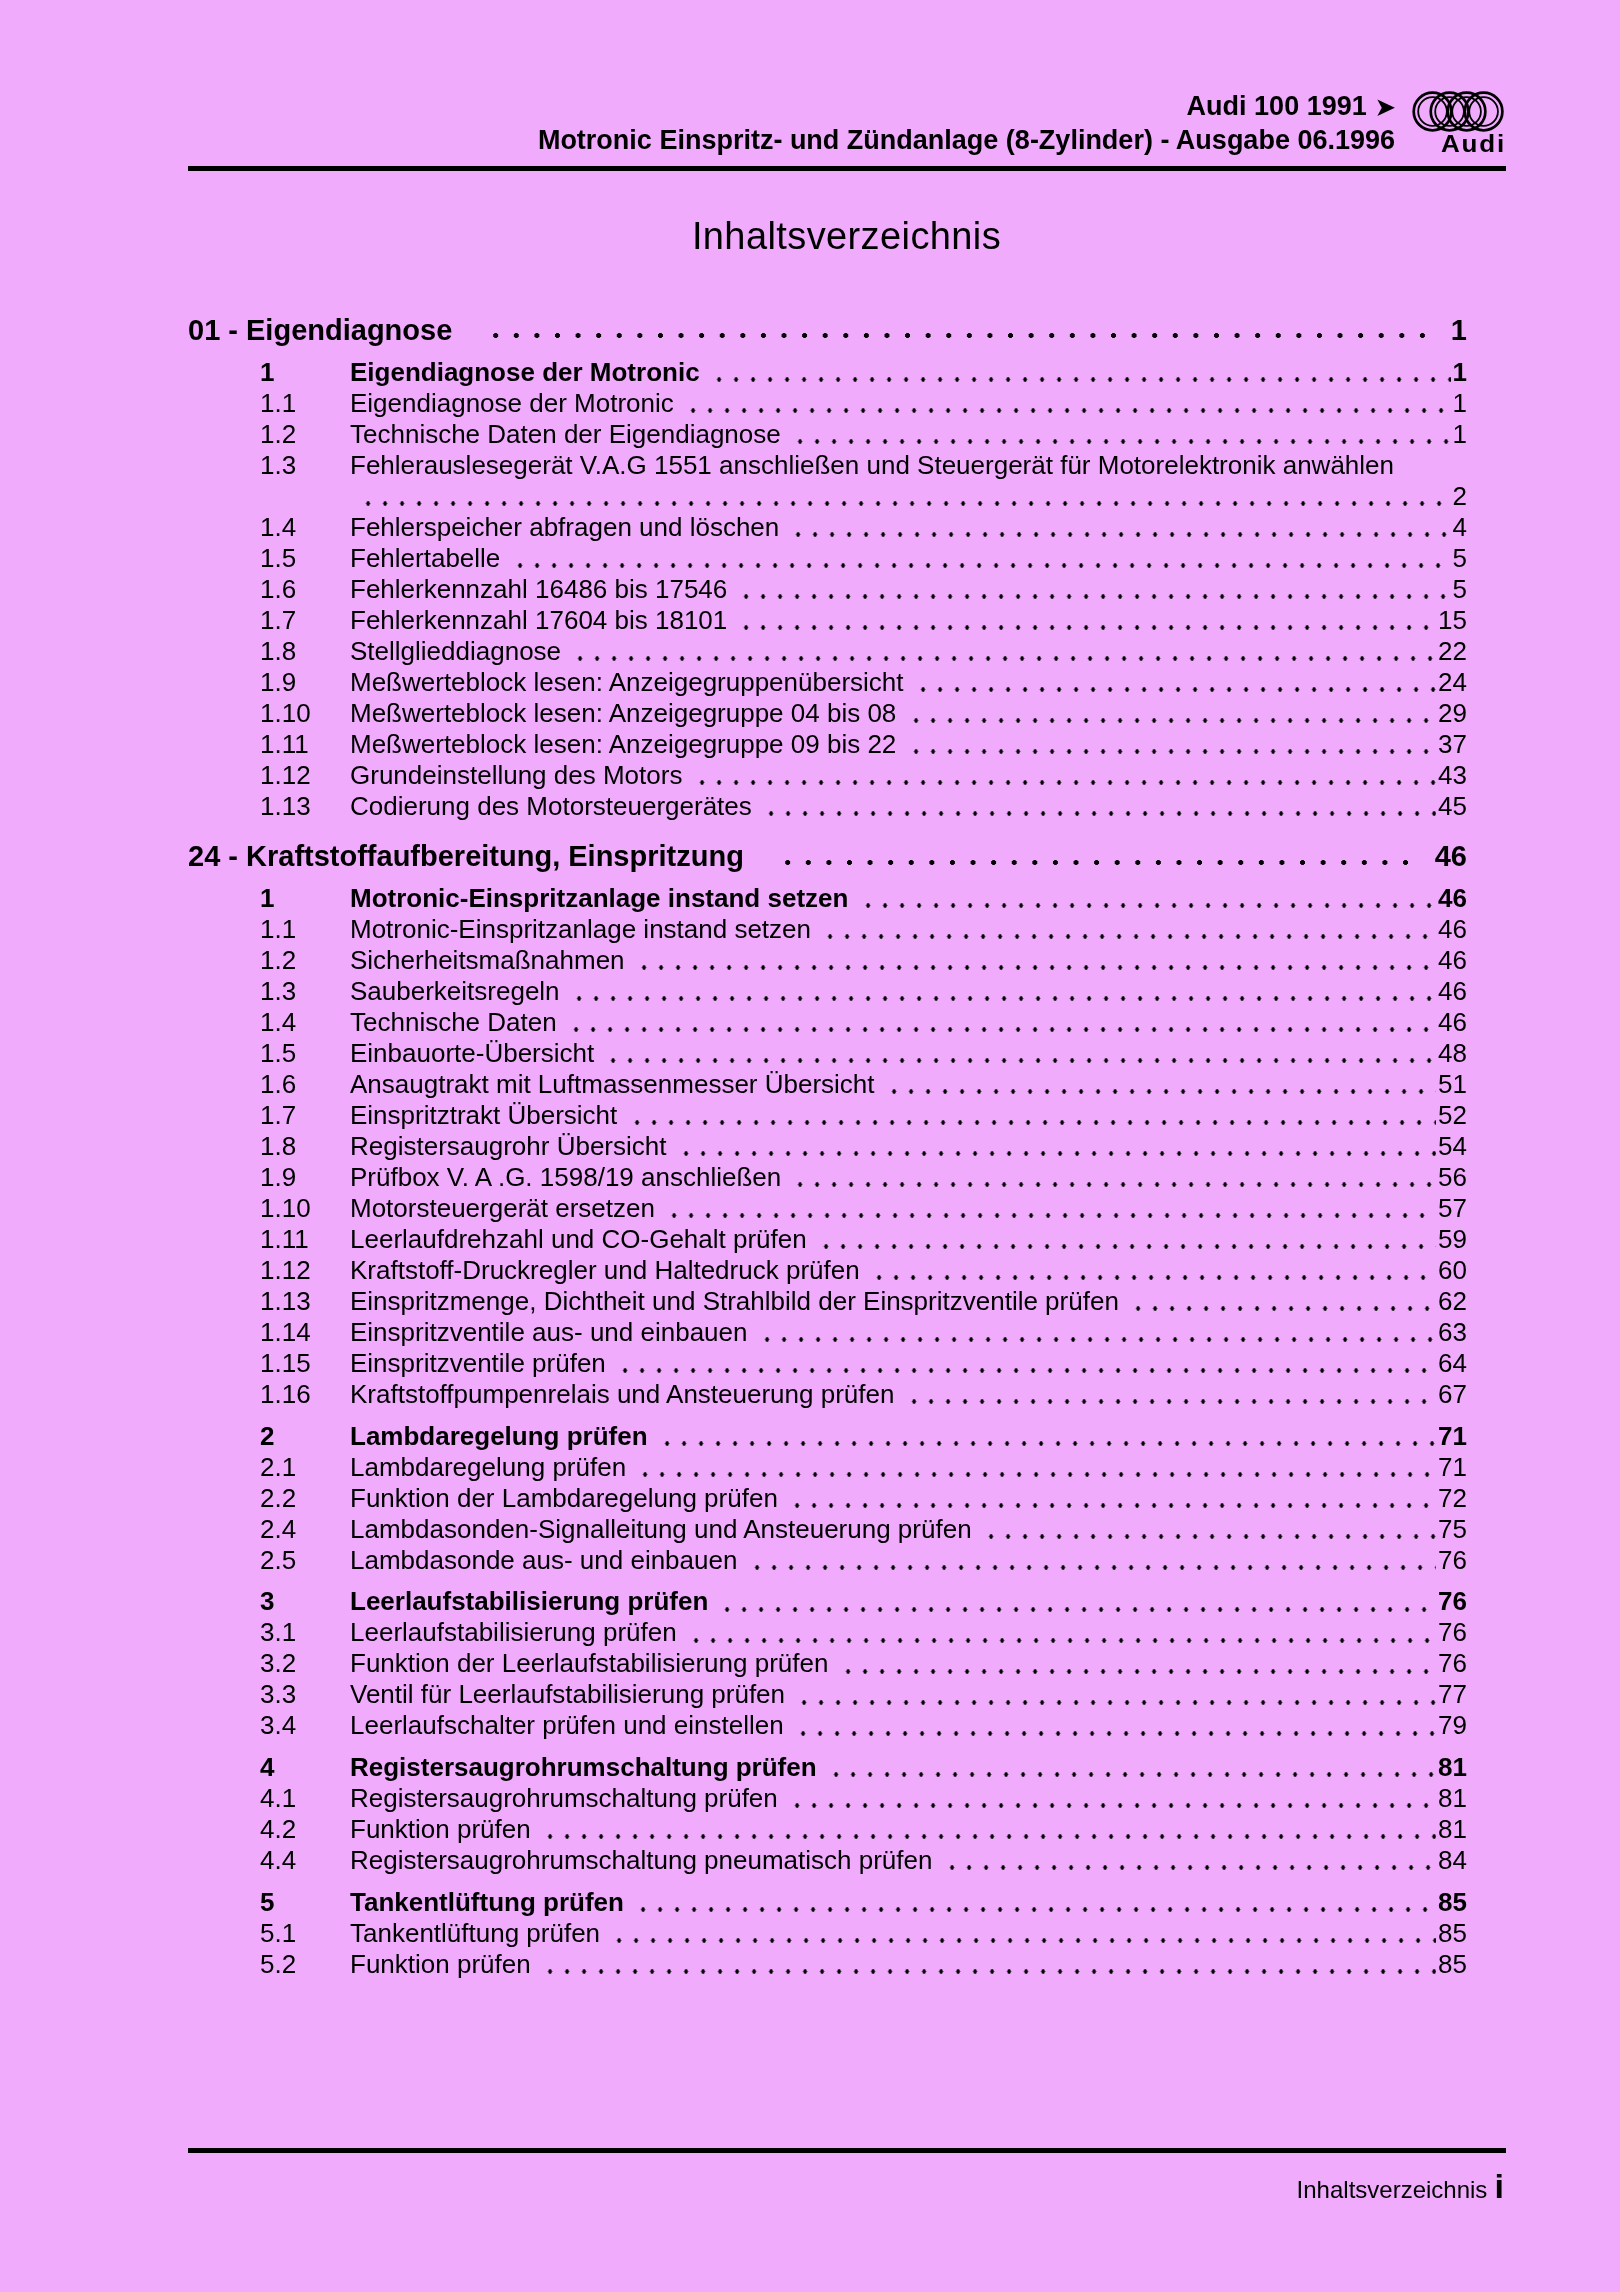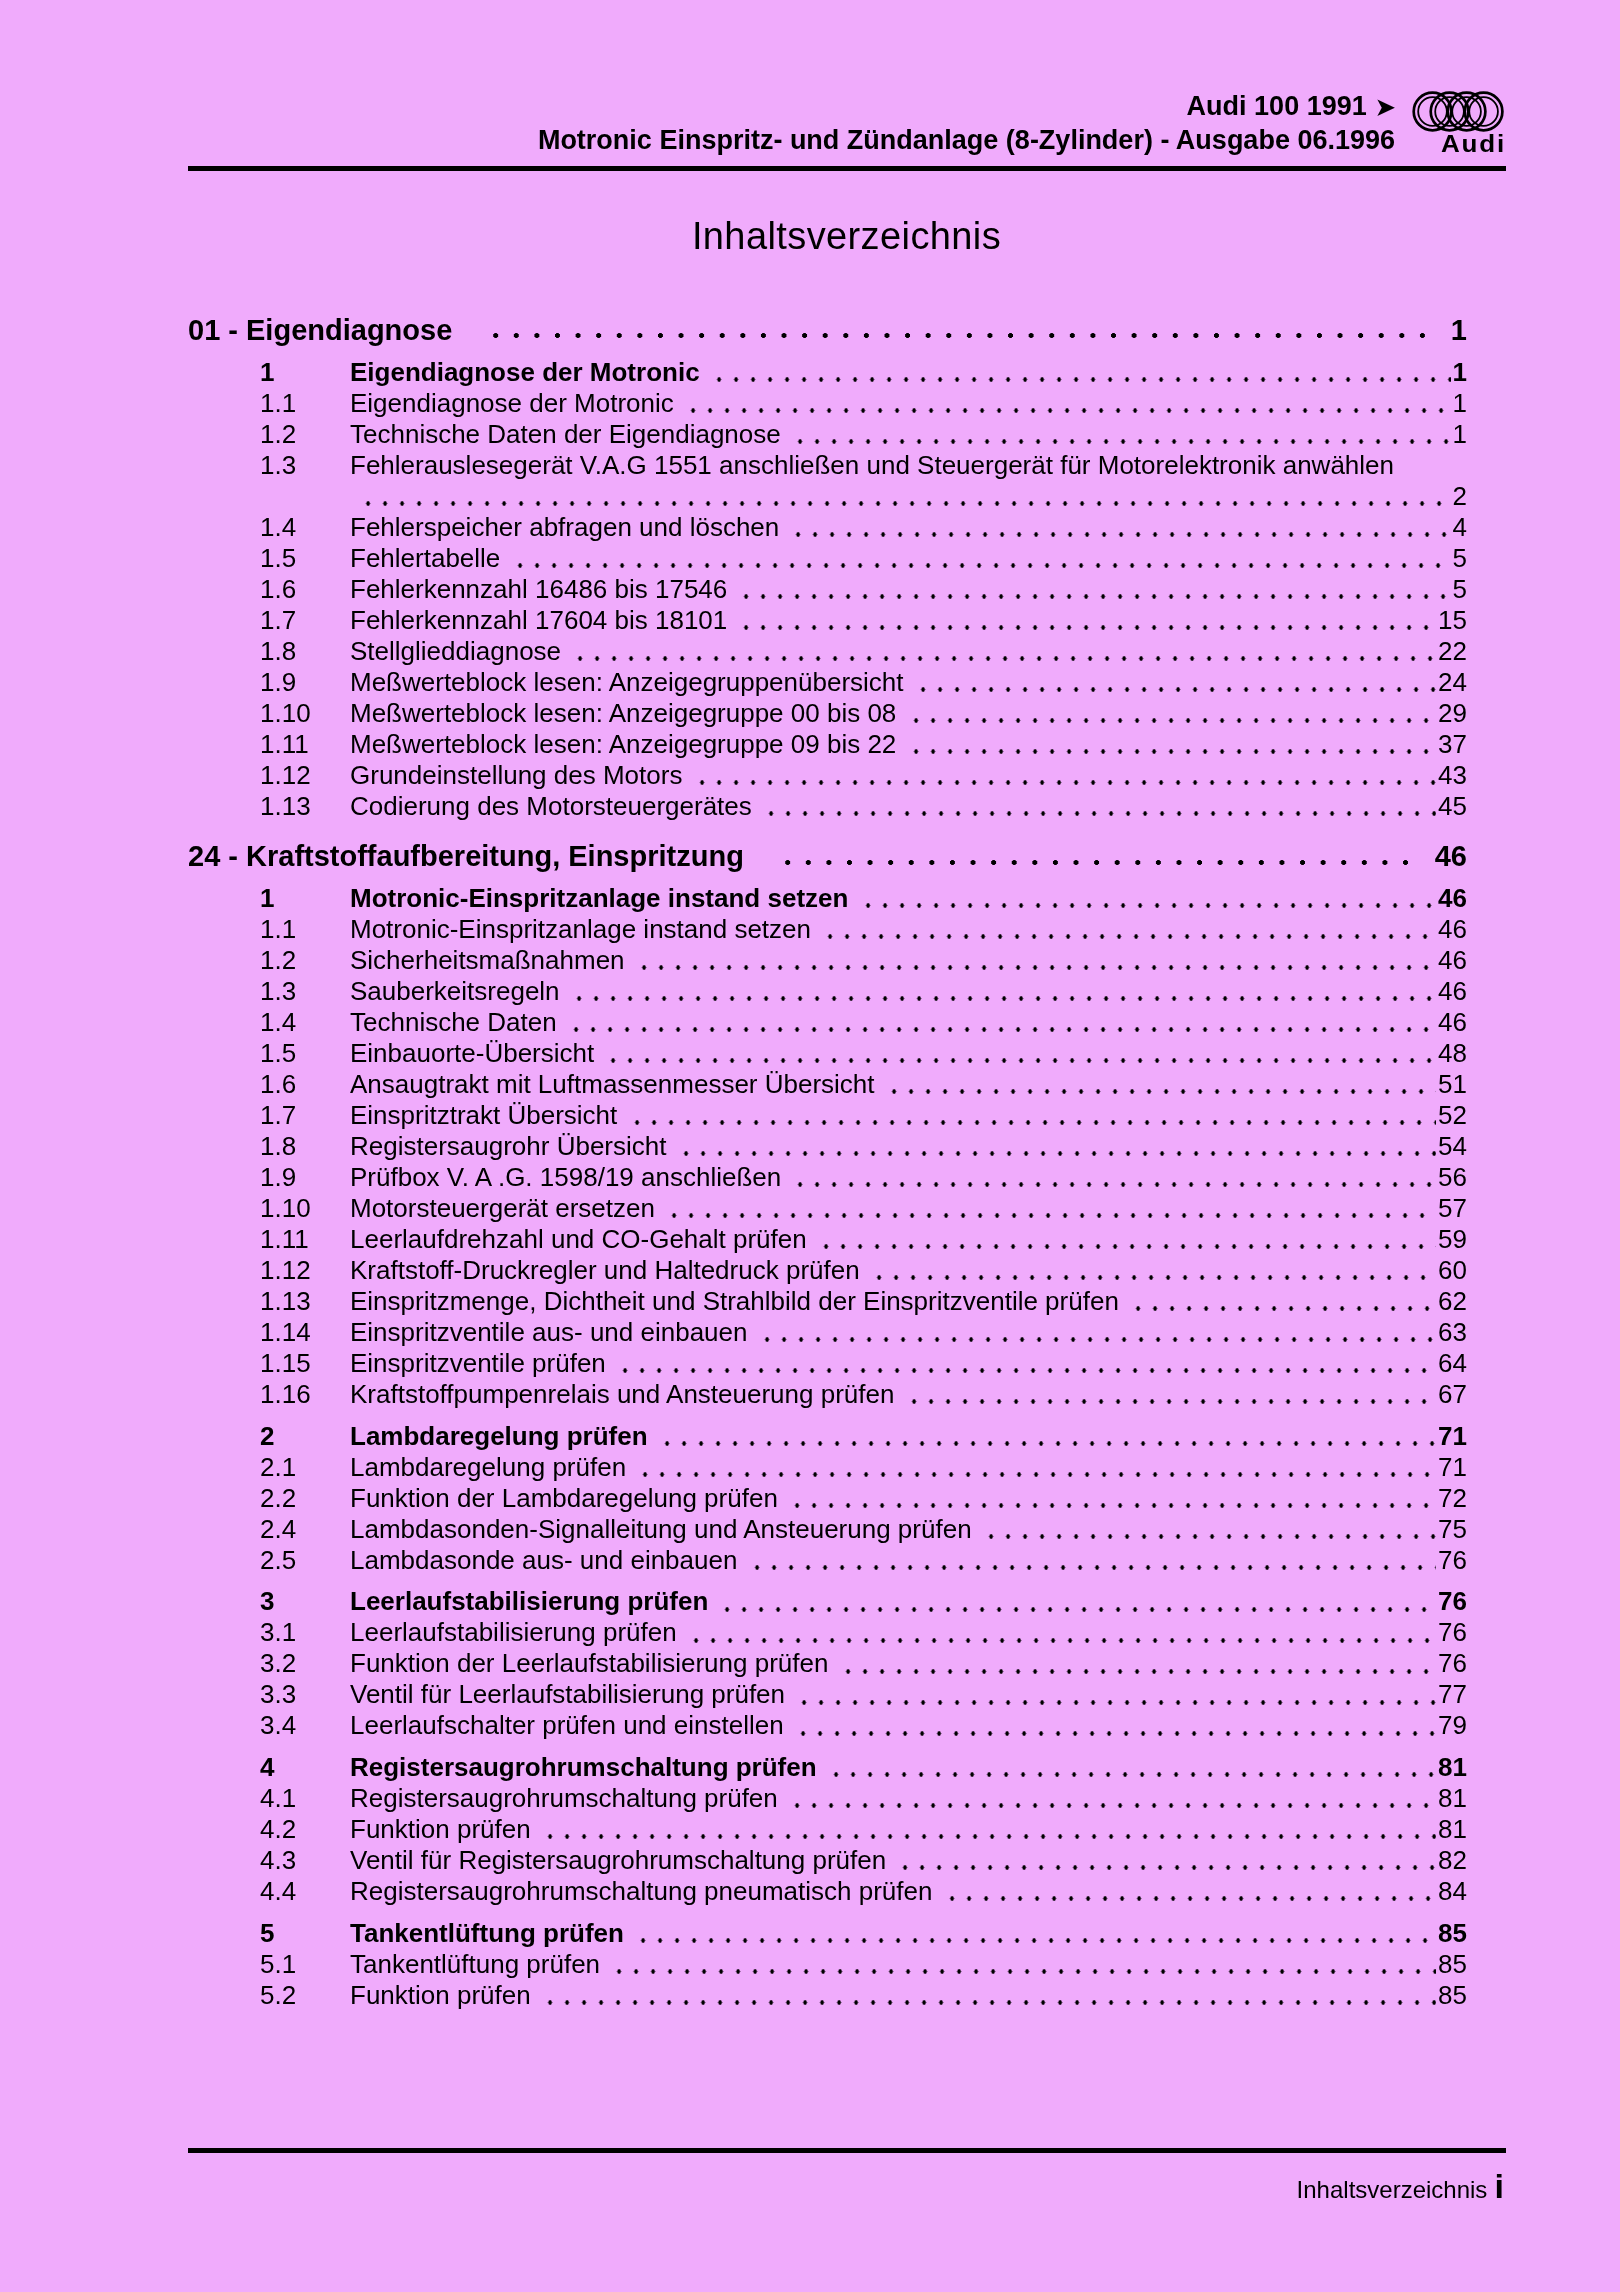--- a/index.html
+++ b/index.html
@@ -173,21 +173,21 @@
         <span class="pg">22</span>
       </div>
       <div class="toc-row entry">
         <span class="num">1.9</span>
         <span class="ttl">Meßwerteblock lesen: Anzeigegruppenübersicht</span>
         <span class="dots"></span>
         <span class="pg">24</span>
       </div>
       <div class="toc-row entry">
         <span class="num">1.10</span>
-        <span class="ttl">Meßwerteblock lesen: Anzeigegruppe 00 bis 08</span>
+        <span class="ttl">Meßwerteblock lesen: Anzeigegruppe 04 bis 08</span>
         <span class="dots"></span>
         <span class="pg">29</span>
       </div>
       <div class="toc-row entry">
         <span class="num">1.11</span>
         <span class="ttl">Meßwerteblock lesen: Anzeigegruppe 09 bis 22</span>
         <span class="dots"></span>
         <span class="pg">37</span>
       </div>
       <div class="toc-row entry">
@@ -379,26 +379,20 @@
         <span class="num">4.1</span>
         <span class="ttl">Registersaugrohrumschaltung prüfen</span>
         <span class="dots"></span>
         <span class="pg">81</span>
       </div>
       <div class="toc-row entry">
         <span class="num">4.2</span>
         <span class="ttl">Funktion prüfen</span>
         <span class="dots"></span>
         <span class="pg">81</span>
-      </div>
-      <div class="toc-row entry">
-        <span class="num">4.3</span>
-        <span class="ttl">Ventil für Registersaugrohrumschaltung prüfen</span>
-        <span class="dots"></span>
-        <span class="pg">82</span>
       </div>
       <div class="toc-row entry">
         <span class="num">4.4</span>
         <span class="ttl">Registersaugrohrumschaltung pneumatisch prüfen</span>
         <span class="dots"></span>
         <span class="pg">84</span>
       </div>
       <div class="toc-row entry bold gap">
         <span class="num">5</span>
         <span class="ttl">Tankentlüftung prüfen</span>

